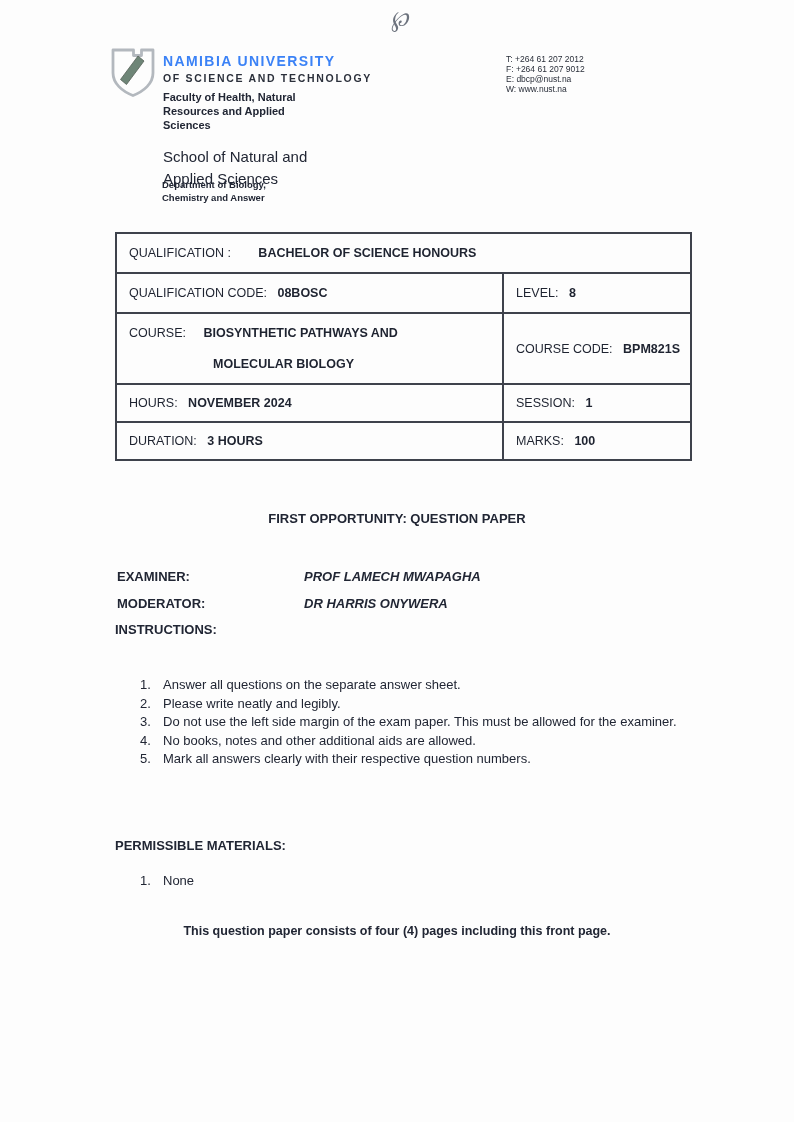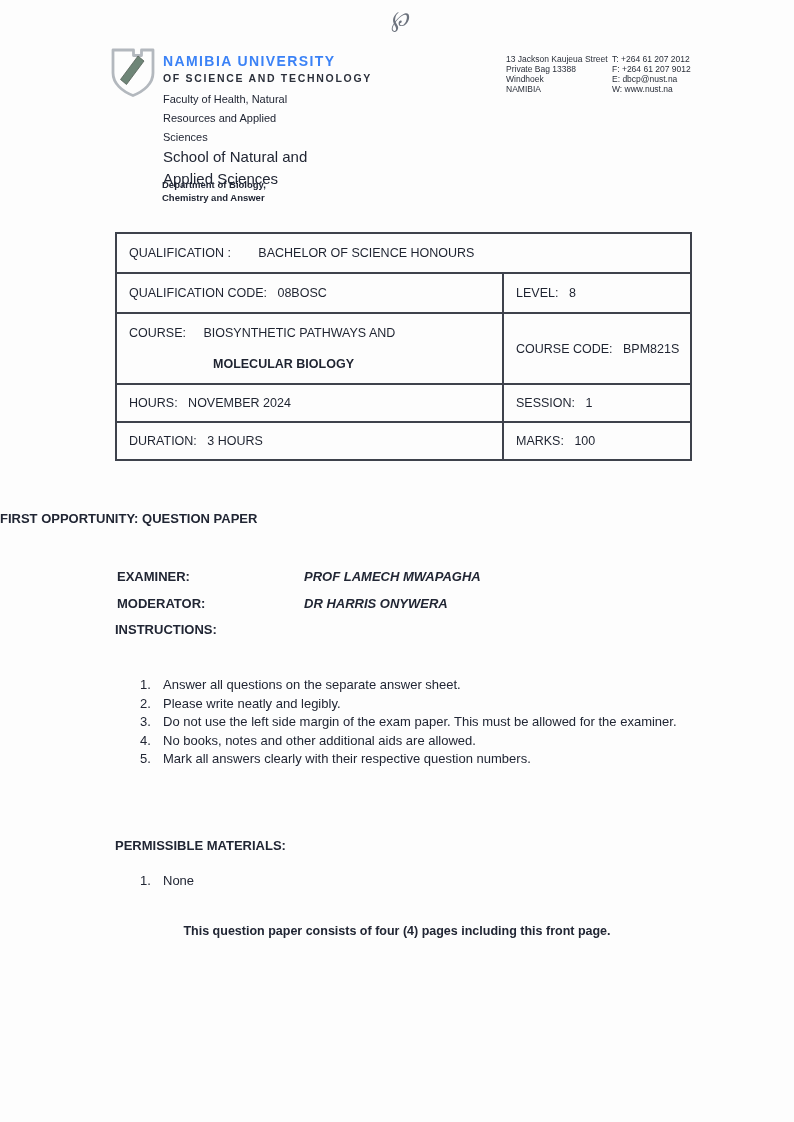--- a/index.html
+++ b/index.html
@@ -17,47 +17,47 @@
     position:absolute; left:390px; top:2px;
     font-family:"DejaVu Serif", serif;
     font-size:22px; font-style:italic;
     color:#6d737e;
     transform:rotate(-6deg);
   }
   .logo { position:absolute; left:107px; top:46px; }
   .univ-block { position:absolute; left:163px; top:53px; }
   .univ-l1 { font-size:14px; font-weight:bold; letter-spacing:1.4px; color:#3b82f6; white-space:nowrap; }
   .univ-l2 { font-size:10.5px; font-weight:600; letter-spacing:1.7px; color:#2b303b; margin-top:3px; white-space:nowrap; }
-  .faculty { position:absolute; left:163px; top:90px; width:144px; font-size:11px; font-weight:normal; line-height:19px; }
+  .faculty { position:absolute; left:163px; top:90px; width:144px; font-size:11px; font-weight:bold; line-height:14px; }
   .school  { position:absolute; left:163px; top:146px; width:158px; font-size:15px; font-weight:500; line-height:22px; }
   .dept    { position:absolute; left:162px; top:179px; width:122px; font-size:9.5px; font-weight:bold; line-height:12.5px; }
   .addr-block { position:absolute; left:506px; top:54px; display:flex; gap:9px; font-size:8.5px; line-height:10px; color:#2a2f3a; }
   .addr-col  { width:97px; }
   .addr-col div, .contact-col div { white-space:nowrap; }
 
   table.info-table {
     position:absolute; left:115px; top:232px;
     width:575px; border-collapse:collapse; table-layout:fixed;
   }
   table.info-table td {
     border:2px solid #3e424c;
     font-size:12.5px;
     padding:0 4px 0 12px;
     vertical-align:middle;
     color:#1e2330;
   }
   .lbl { font-weight:normal; }
-  .val { font-weight:normal;margin-top:12px; }
+  .val { font-weight:bold;margin-top:12px; }
   .gap-lg { margin-left:24px; }
   .gap-md { margin-left:14px; }
   .gap-sm { margin-left:7px; }
   td.course-cell { vertical-align:top; padding-top:18px; }
   .course-line2 { margin-left:84px; margin-top:17px; font-weight:bold; }
 
-  .paper-title { position:absolute; top:511px; left:0; width:100%; font-size:13px; font-weight:bold; }
+  .paper-title { position:absolute; top:511px; left:0; width:100%; text-align:center; font-size:13px; font-weight:bold; }
 
   .person-label { position:absolute; left:117px; font-size:13px; font-weight:bold; }
   .person-name  { position:absolute; left:304px; font-size:13px; font-weight:bold; font-style:italic; }
   .row-examiner  { top:569px; }
   .row-moderator { top:596px; }
 
   .section-head { position:absolute; left:115px; font-size:13px; font-weight:bold; }
   .instructions-head { top:622px; }
   .permissible-head  { top:838px; }
 
@@ -88,26 +88,20 @@
   <div class="univ-block">
     <div class="univ-l1">NAMIBIA UNIVERSITY</div>
     <div class="univ-l2">OF SCIENCE AND TECHNOLOGY</div>
   </div>
 
   <div class="faculty">Faculty of Health, Natural Resources and Applied Sciences</div>
   <div class="school">School of Natural and Applied Sciences</div>
   <div class="dept">Department of Biology, Chemistry and Answer</div>
 
   <div class="addr-block">
-    <div class="addr-col">
-      <div>13 Jackson Kaujeua Street</div>
-      <div>Private Bag 13388</div>
-      <div>Windhoek</div>
-      <div>NAMIBIA</div>
-    </div>
     <div class="contact-col">
       <div>T: +264 61 207 2012</div>
       <div>F: +264 61 207 9012</div>
       <div>E: dbcp@nust.na</div>
       <div>W: www.nust.na</div>
     </div>
   </div>
 
   <table class="info-table">
     <colgroup>

